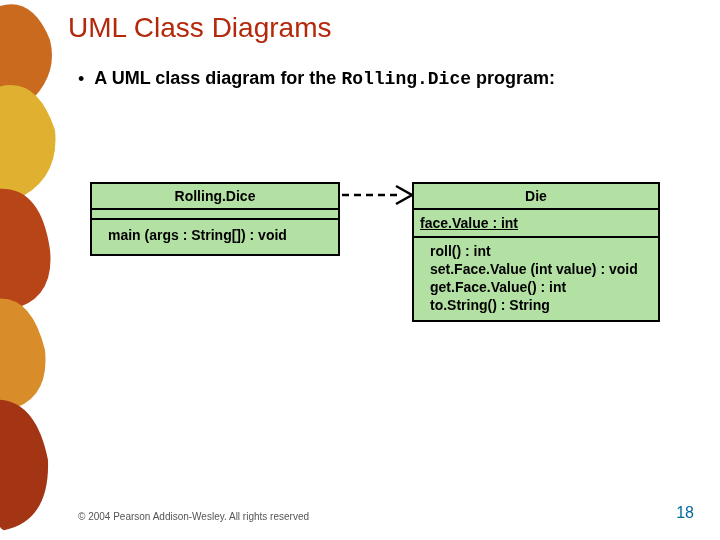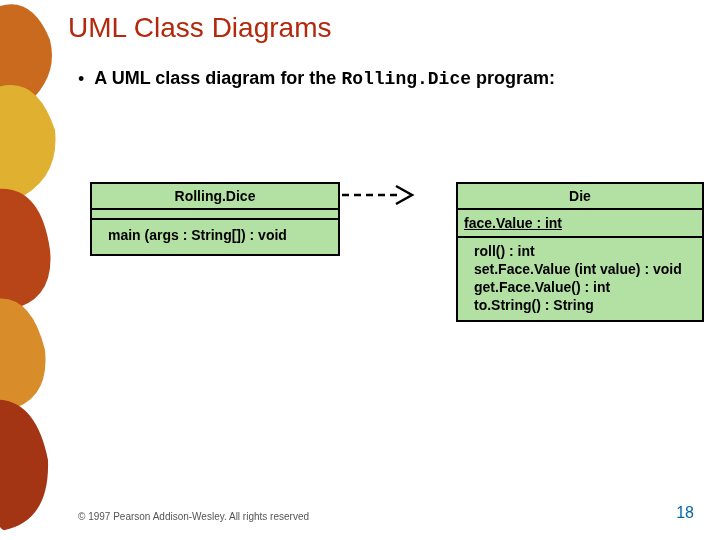--- a/index.html
+++ b/index.html
@@ -67,21 +67,21 @@
   .uml-ops {
     padding: 2px 16px 6px;
     min-height: 6px;
   }
   .uml-line { white-space: nowrap; line-height: 18px; }
 
   #box-left { left: 90px; top: 182px; width: 250px; }
   #box-left .uml-attrs { height: 10px; padding: 0; }
   #box-left .uml-ops { padding-top: 6px; padding-bottom: 10px; }
 
-  #box-right { left: 412px; top: 182px; width: 248px; margin-left: 44px; }
+  #box-right { left: 412px; top: 182px; width: 248px; }
   #box-right .uml-attrs { padding-top: 4px; padding-bottom: 4px; }
   #box-right .uml-ops { padding-top: 4px; padding-bottom: 6px; }
 
   .footer {
     position: absolute;
     left: 78px; bottom: 18px;
     font-size: 10px;
     color: #555;
   }
   .page-num {
@@ -136,14 +136,14 @@
     <div class="uml-line">face.Value : int</div>
   </div>
   <div class="uml-ops">
     <div class="uml-line">roll() : int</div>
     <div class="uml-line">set.Face.Value (int value) : void</div>
     <div class="uml-line">get.Face.Value() : int</div>
     <div class="uml-line">to.String() : String</div>
   </div>
 </div>
 
-<div class="footer">© 1997 Pearson Addison-Wesley. All rights reserved</div>
+<div class="footer">© 2004 Pearson Addison-Wesley. All rights reserved</div>
 <div class="page-num">18</div>
 
 </body></html>

